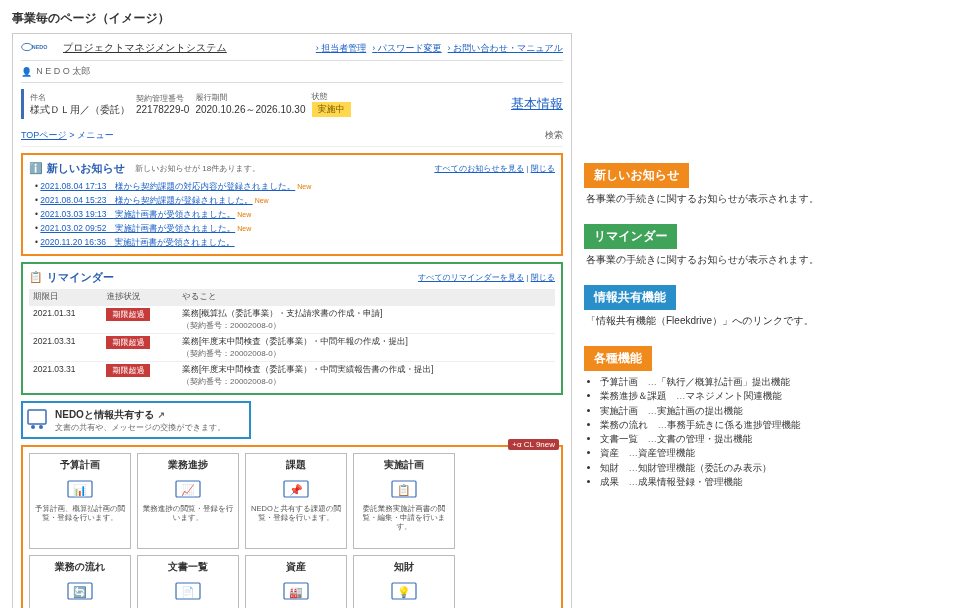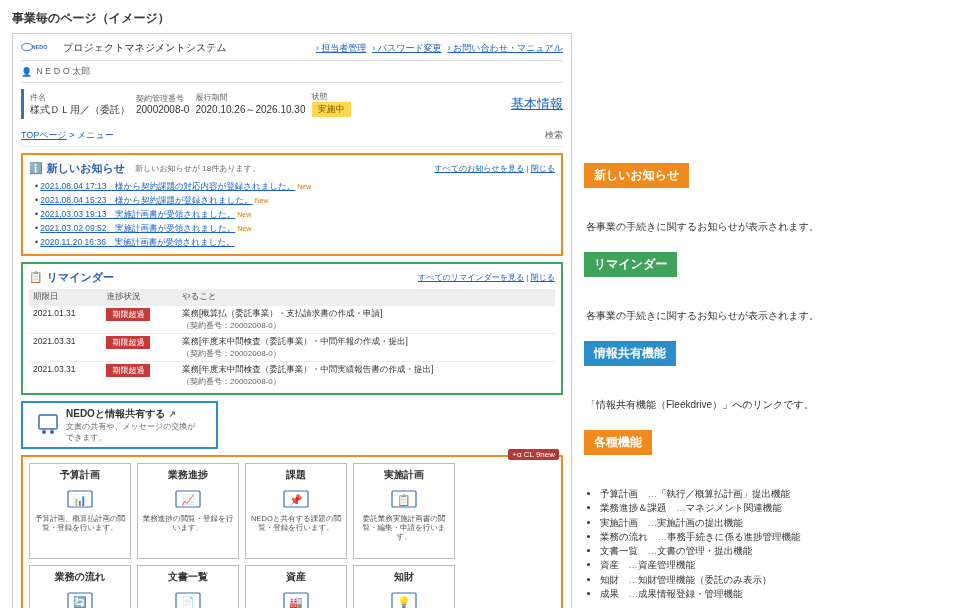--- a/index.html
+++ b/index.html
@@ -7,21 +7,21 @@
   .page-wrap { padding: 10px 12px; }
   .page-title { font-size: 12px; font-weight: bold; margin-bottom: 6px; }
   .layout { display: flex; gap: 12px; }
   .left-col { width: 560px; border: 1px solid #ccc; background: #fff; padding: 4px 8px 8px; position: relative; }
   .right-col { width: 360px; display: flex; flex-direction: column; gap: 6px; padding-top: 130px; }
 
   
   .app-header { display: flex; align-items: center; justify-content: space-between; padding: 2px 0 4px; }
   .logo-wrap { display: flex; align-items: center; gap: 6px; }
   .logo-wrap svg { width: 36px; height: 14px; }
-  .app-name { font-size: 10px; color: #333; }
+  .app-name { font-size: 10px; color: #333; text-decoration: underline; }
   .header-links { display: flex; gap: 6px; font-size: 9px; }
   .header-links a { color: #1a5fc7; text-decoration: underline; }
   .header-links a::before { content: "› "; color: #1a5fc7; }
 
   .userbar { display: flex; justify-content: space-between; align-items: center; font-size: 9px; color: #666; padding: 4px 0; border-top: 1px solid #ddd; border-bottom: 1px solid #ddd; }
   .userbar .u-left { display: flex; align-items: center; gap: 4px; }
   .logout-btn { background: #eee; border: 1px solid #bbb; padding: 1px 6px; font-size: 9px; cursor: pointer; }
 
   
   .contract-row { display: flex; border-left: 3px solid #3a6fb7; margin: 6px 0; padding: 2px 0 2px 6px; align-items: center; gap: 6px; }
@@ -46,41 +46,41 @@
   .oshiraze li a { color: #1a5fc7; text-decoration: underline; }
   .oshiraze li .new { color: #e07a00; font-size: 7px; margin-left: 2px; }
 
   .panel.reminder { border: 2px solid #3fa35a; padding: 4px 6px; }
   .reminder table { width: 100%; border-collapse: collapse; font-size: 8.5px; margin-top: 2px; }
   .reminder th { background: #eee; padding: 2px 4px; text-align: left; font-weight: normal; color: #555; }
   .reminder td { padding: 2px 4px; border-top: 1px solid #eee; vertical-align: top; }
   .overdue-badge { display: inline-block; background: #c73a3a; color: #fff; padding: 1px 6px; font-size: 8px; }
   .sub-line { color: #666; font-size: 8px; }
 
-  .panel.share { border: 2px solid #2a8fc9; padding: 4px 13px; width: 197px; }
+  .panel.share { border: 2px solid #2a8fc9; padding: 4px 2px; width: 230px; }
   .share-row { display: flex; align-items: center; gap: 6px; }
   .share-row .shtxt { font-size: 10px; font-weight: bold; }
   .share-row .shsub { font-size: 8px; color: #666; }
   .ext-icon { font-size: 9px; color: #666; }
 
   .panel.funcs { border: 2px solid #f08a1c; padding: 6px; }
   .card-grid { display: flex; flex-wrap: wrap; gap: 6px; }
   .card { width: 102px; height: 96px; border: 1px solid #bbb; background: #fff; display: flex; flex-direction: column; align-items: center; padding: 4px; text-align: center; position: relative; }
   .card-ttl { font-size: 10px; font-weight: bold; margin-bottom: 2px; }
   .card-ico { flex: 0 0 26px; display: flex; align-items: center; justify-content: center; margin: 2px 0; color: #3a6fb7; }
   .card-desc { font-size: 7.5px; color: #555; line-height: 1.2; }
   .mini-badge { position: absolute; top: -8px; right: 2px; background: #b23a3a; color: #fff; font-size: 8px; padding: 1px 4px; border-radius: 2px; }
 
   
   .callout-hdr { color: #fff; font-size: 12px; font-weight: bold; padding: 4px 10px; display: inline-block; }
   .c-orange { background: #f08a1c; }
   .c-green  { background: #3fa35a; }
   .c-blue   { background: #2a8fc9; }
   .callout-block { margin-bottom: 8px; }
-  .callout-body { font-size: 10px; color: #333; padding: 4px 2px; margin-top: 28px; }
+  .callout-body { font-size: 10px; color: #333; padding: 4px 2px; }
   .func-list { list-style: disc; padding-left: 14px; font-size: 9.5px; line-height: 1.5; }
   .func-list li span.dots { color: #777; }
 </style>
 </head>
 <body>
 
 <div class="page-wrap">
   <div class="page-title">事業毎のページ（イメージ）</div>
 
   <div class="layout">
@@ -111,21 +111,21 @@
         </div>
       </div>
 
       <div class="contract-row">
         <div class="contract-cell">
           <div class="lbl">件名</div>
           <div class="val">様式ＤＬ用／（委託）</div>
         </div>
         <div class="contract-cell">
           <div class="lbl">契約管理番号</div>
-          <div class="val">20002008-0</div>
+          <div class="val">22178229-0</div>
         </div>
         <div class="contract-cell">
           <div class="lbl">履行期間</div>
           <div class="val">2020.10.26～2026.10.30</div>
         </div>
         <div class="contract-cell">
           <div class="lbl">状態</div>
           <div class="val"><span class="status-badge">実施中</span></div>
         </div>
         <a href="#" class="basic-link">基本情報</a>

